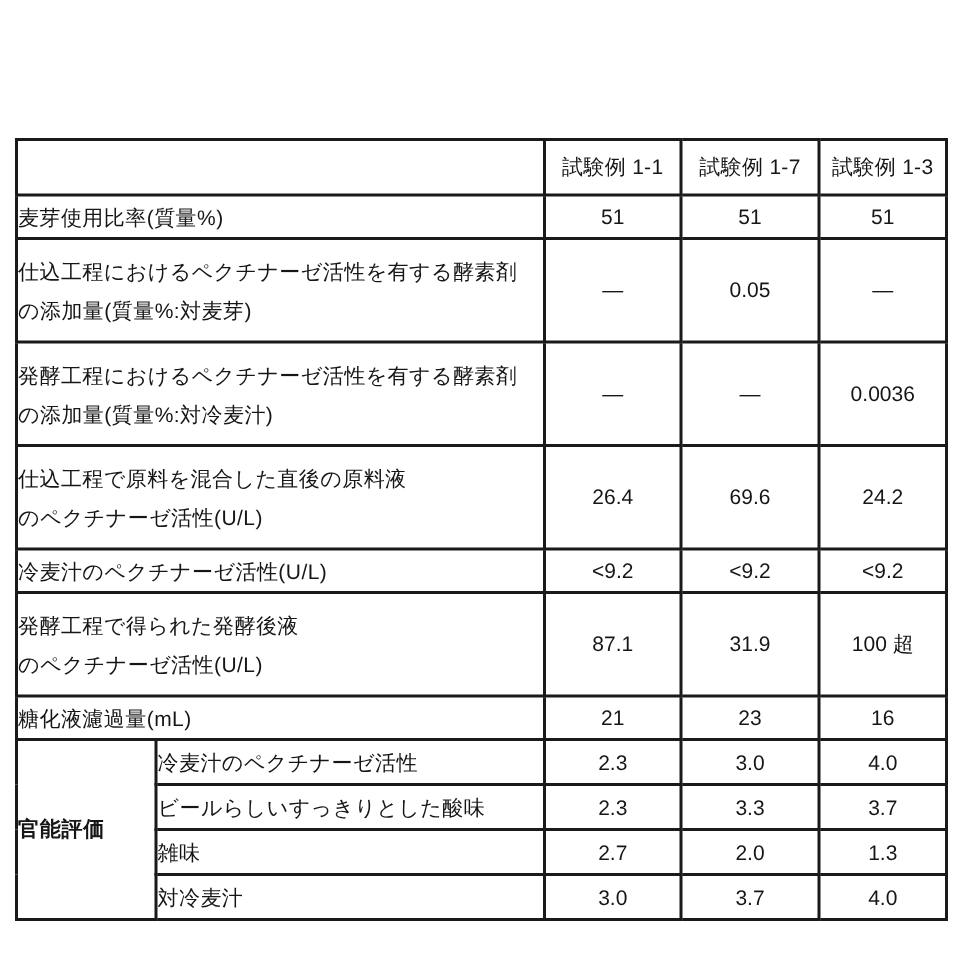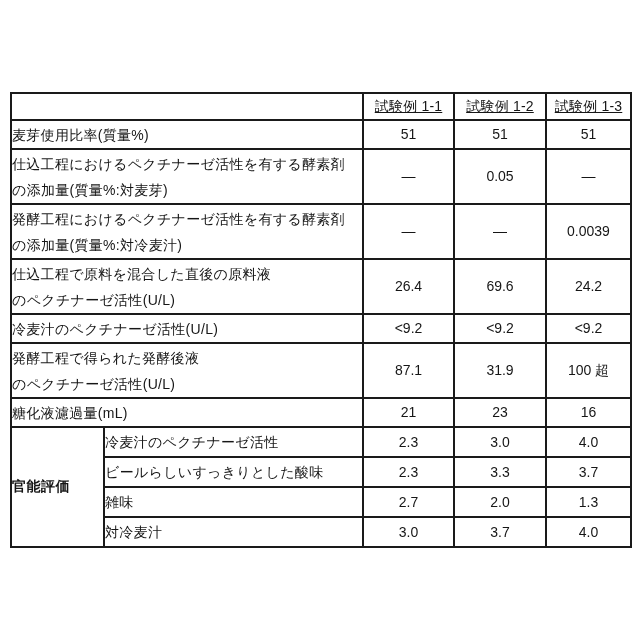--- a/index.html
+++ b/index.html
@@ -36,42 +36,42 @@
     text-align: left;
     padding-left: 8px;
     letter-spacing: 0.5px;
     font-weight: bold;
   }
   td.val, td.head {
     text-align: center;
     line-height: 1.2;
   }
   td.head { letter-spacing: 0.2px; }
-  tr.r-h   { height: 27px; text-decoration: underline; }
+  tr.r-h   { height: 37px; }
   tr.r-s   { height: 29px; }
-  tr.r-d   { height: 55px; margin-left: 28px; }
+  tr.r-d   { height: 69px; margin-left: 28px; }
   tr.r-sen { height: 30px; }
 </style>
 </head>
 <body>
 
 <div class="page">
   <table class="exp">
     <colgroup>
       <col style="width:93px">
       <col style="width:259px">
       <col style="width:91px">
       <col style="width:92px">
       <col style="width:85px">
     </colgroup>
     <tbody>
       <tr class="r-h">
         <td class="label" colspan="2"></td>
         <td class="head">試験例 1-1</td>
-        <td class="head">試験例 1-2</td>
+        <td class="head">試験例 1-7</td>
         <td class="head">試験例 1-3</td>
       </tr>
 
       <tr class="r-s">
         <td class="label" colspan="2">麦芽使用比率(質量%)</td>
         <td class="val">51</td>
         <td class="val">51</td>
         <td class="val">51</td>
       </tr>
 
@@ -81,21 +81,21 @@
         <td class="val">—</td>
         <td class="val">0.05</td>
         <td class="val">—</td>
       </tr>
 
       <tr class="r-d">
         <td class="label" colspan="2">発酵工程におけるペクチナーゼ活性を有する酵素剤
 の添加量(質量%:対冷麦汁)</td>
         <td class="val">—</td>
         <td class="val">—</td>
-        <td class="val">0.0039</td>
+        <td class="val">0.0036</td>
       </tr>
 
       <tr class="r-d">
         <td class="label" colspan="2">仕込工程で原料を混合した直後の原料液
 のペクチナーゼ活性(U/L)</td>
         <td class="val">26.4</td>
         <td class="val">69.6</td>
         <td class="val">24.2</td>
       </tr>
 

